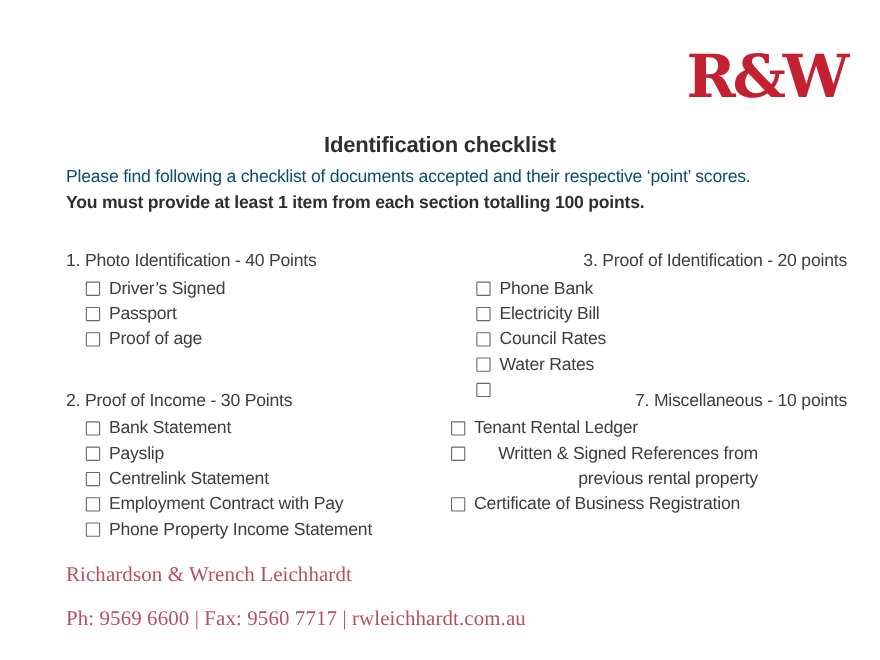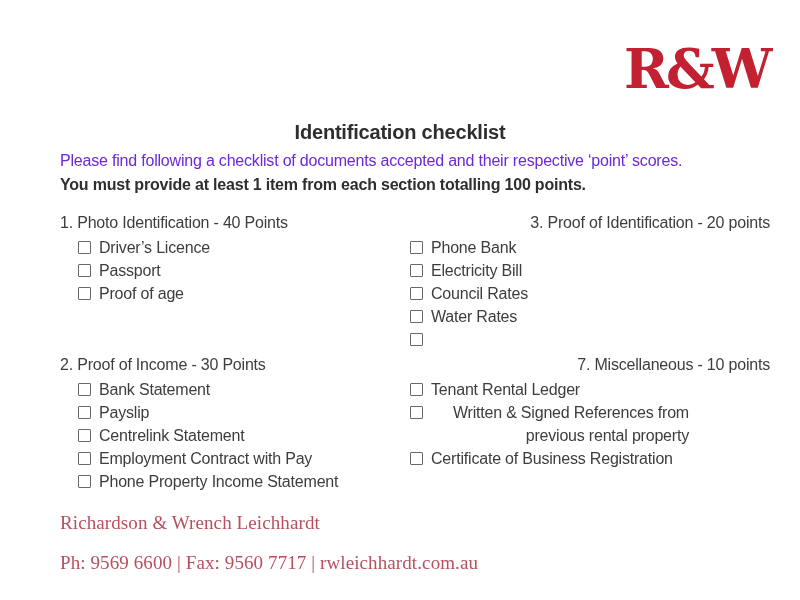--- a/index.html
+++ b/index.html
@@ -37,35 +37,35 @@
   .intro {
     position: absolute;
     top: 149px;
     left: 60px;
     right: 30px;
   }
   .intro p {
     margin: 0;
     font-size: 16px;
     line-height: 24px;
-    color: #6d28d9;
+    color: #0c4a6e;
     letter-spacing: -0.2px;
   }
   .intro p.bold {
     font-weight: bold;
     color: #2e2e2e;
   }
   .sections-row {
     position: absolute;
     left: 60px;
     right: 30px;
     display: flex;
     align-items: flex-start;
   }
-  .row1 { top: 212px; }
+  .row1 { top: 227px; gap: 23px; }
   .row2 { top: 354px; }
   .col-left  { flex: 0 0 335px; width: 335px; }
   .col-right { flex: 1; text-align: right; }
   .section-heading {
     font-size: 16px;
     line-height: 22px;
     color: #3d3d3d;
     letter-spacing: -0.2px;
     margin-bottom: 2px;
   }
@@ -114,21 +114,21 @@
   <div class="intro">
     <p>Please find following a checklist of documents accepted and their respective ‘point’ scores.</p>
     <p class="bold">You must provide at least 1 item from each section totalling 100 points.</p>
   </div>
 
   <div class="sections-row row1">
     <div class="col-left">
         <div class="section-heading">1. Photo Identification - 40 Points</div>
         <div class="checklist-item">
           <span class="checkbox"></span>
-          <span class="item-label">Driver’s Licence</span>
+          <span class="item-label">Driver’s Signed</span>
         </div>
         <div class="checklist-item">
           <span class="checkbox"></span>
           <span class="item-label">Passport</span>
         </div>
         <div class="checklist-item">
           <span class="checkbox"></span>
           <span class="item-label">Proof of age</span>
         </div>
       </div>

